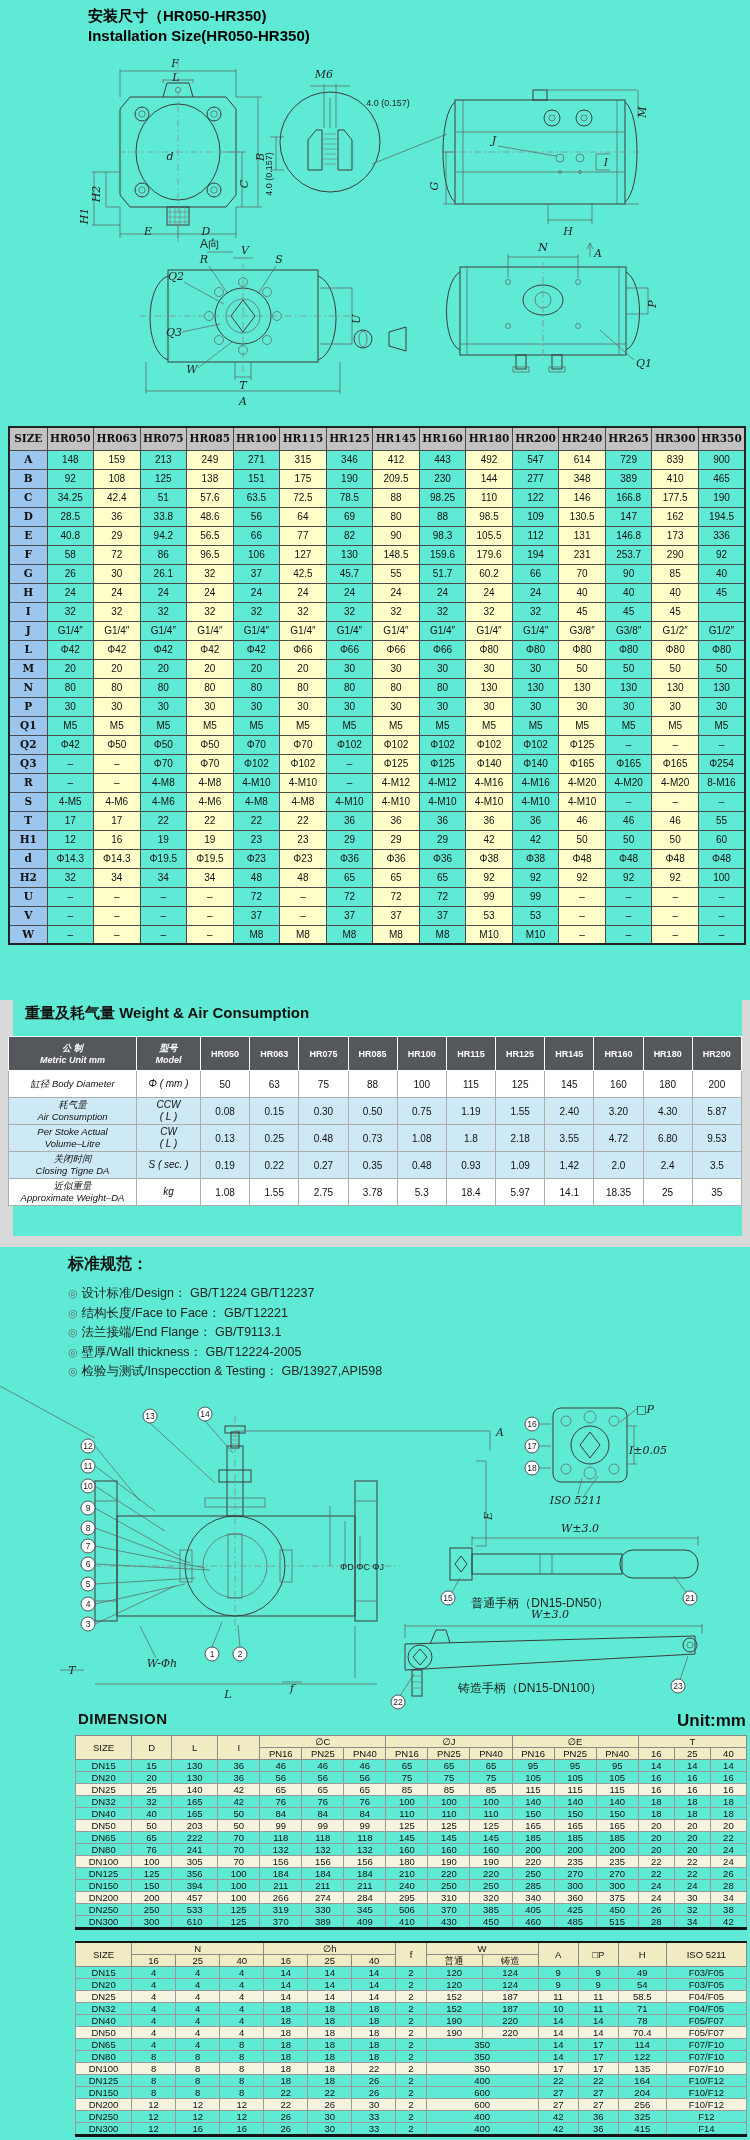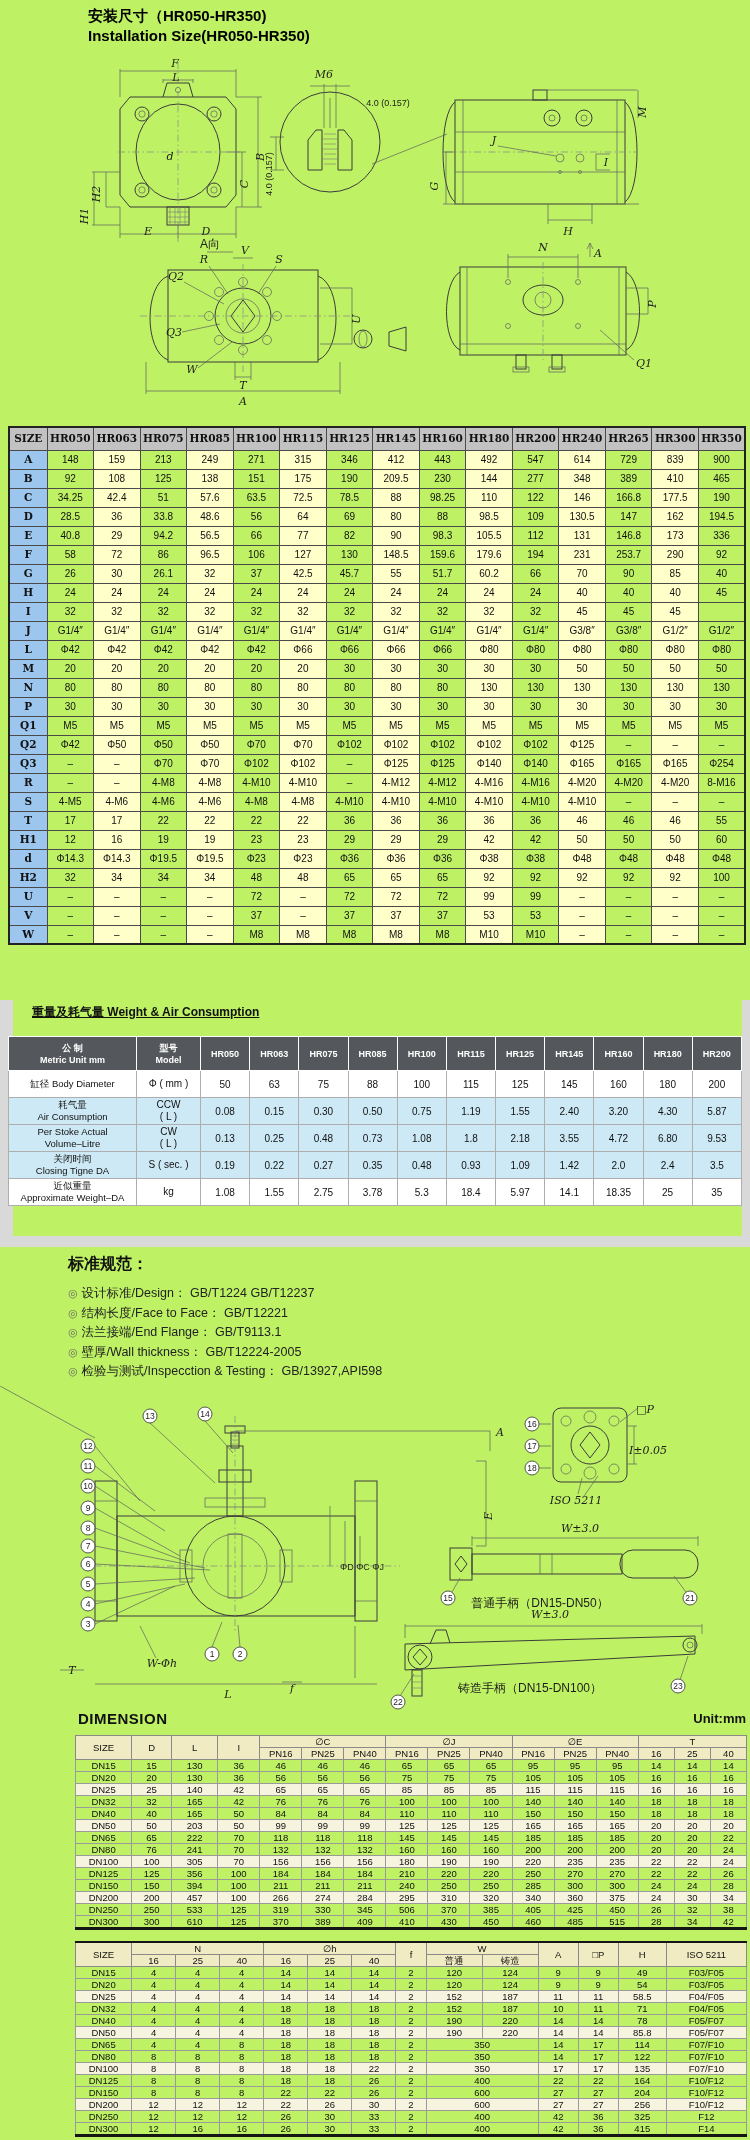--- a/index.html
+++ b/index.html
@@ -1,43 +1,43 @@
 <!DOCTYPE html>
 <html><head>
 <meta charset="utf-8">
 <style>
 *{margin:0;padding:0;box-sizing:border-box;}
 body{margin:0;background:#fff;}
-#sheet{position:relative;width:750px;height:2140px;background:#bef264;overflow:hidden;
+#sheet{position:relative;width:750px;height:2140px;background:#5eead4;overflow:hidden;
   font-family:"Liberation Sans",sans-serif;color:#111;}
 .abs{position:absolute;}
 
 
 #install-title{left:88px;top:6px;font-size:15px;line-height:20px;font-weight:600;color:#000;white-space:pre-line;}
-#weight-title{left:32px;top:1004px;font-size:12px;font-weight:bold;text-decoration:underline;}
+#weight-title{left:25px;top:1004px;font-size:15px;font-weight:bold;}
 #standards-title{left:68px;top:1254px;font-size:16px;font-weight:bold;}
 #dim-title{left:78px;top:1710px;font-size:15px;font-weight:bold;letter-spacing:.5px;}
-#dim-unit{right:4px;top:1711px;font-size:13px;font-weight:bold;}
+#dim-unit{right:4px;top:1711px;font-size:17px;font-weight:bold;}
 
 
 table{border-collapse:collapse;}
 #install{width:738px;table-layout:fixed;border:2px solid #222;}
 #install th,#install td{border:1px solid #4a4a4a;text-align:center;font-size:10px;height:19px;padding:0;overflow:hidden;line-height:11px;}
 #install th{background:#c2c2c2;font-family:"DejaVu Serif",serif;font-weight:bold;font-size:10.5px;height:23px;}
 #install td.lab{background:#9cc6ee;font-family:"DejaVu Serif",serif;font-weight:bold;font-size:10.5px;}
 #install td.y{background:#ffffca;}
 
 
 .graystrip{background:#d9d9d9;}
 #weight{width:734px;table-layout:fixed;}
 #weight th{background:#54575b;color:#fff;border:1px solid #fff;font-size:9px;font-weight:bold;height:34px;padding:0;}
 #weight td{border:1px solid #aeaeae;font-size:10px;text-align:center;height:27px;background:#fff;padding:0;}
 #weight tr.blue td{background:#cde9f5;}
 #weight td.lab2{font-size:9.5px;}
-.pre{white-space:pre-line;line-height:12px;}
+.pre{white-space:pre-line;line-height:12px;font-style:italic;}
 
 
 #standards-list{left:68px;top:1284px;list-style:none;font-size:12.5px;line-height:19.5px;color:#222;}
 .bullet{margin-right:4px;color:#666;font-size:11px;}
 
 
 .dimtable{width:672px;table-layout:fixed;border-bottom:3px solid #151515;}
 .dimtable th{background:#f0ebc2;font-weight:normal;font-size:9.5px;height:12px;line-height:11px;border:1px solid #8a8a8a;padding:0;}
 .dimtable td{font-size:9.5px;height:12px;line-height:11px;border:1px solid #9a9a9a;text-align:center;padding:0;}
 .dimtable tr.tint td{background:#f6f3de;}
@@ -1382,21 +1382,21 @@
             <td>4</td>
             <td>4</td>
             <td>18</td>
             <td>18</td>
             <td>18</td>
             <td>2</td>
             <td>190</td>
             <td>220</td>
             <td>14</td>
             <td>14</td>
-            <td>85.8</td>
+            <td>70.4</td>
             <td>F05/F07</td>
           </tr>
           <tr>
             <td>DN65</td>
             <td>4</td>
             <td>4</td>
             <td>8</td>
             <td>18</td>
             <td>18</td>
             <td>18</td>

